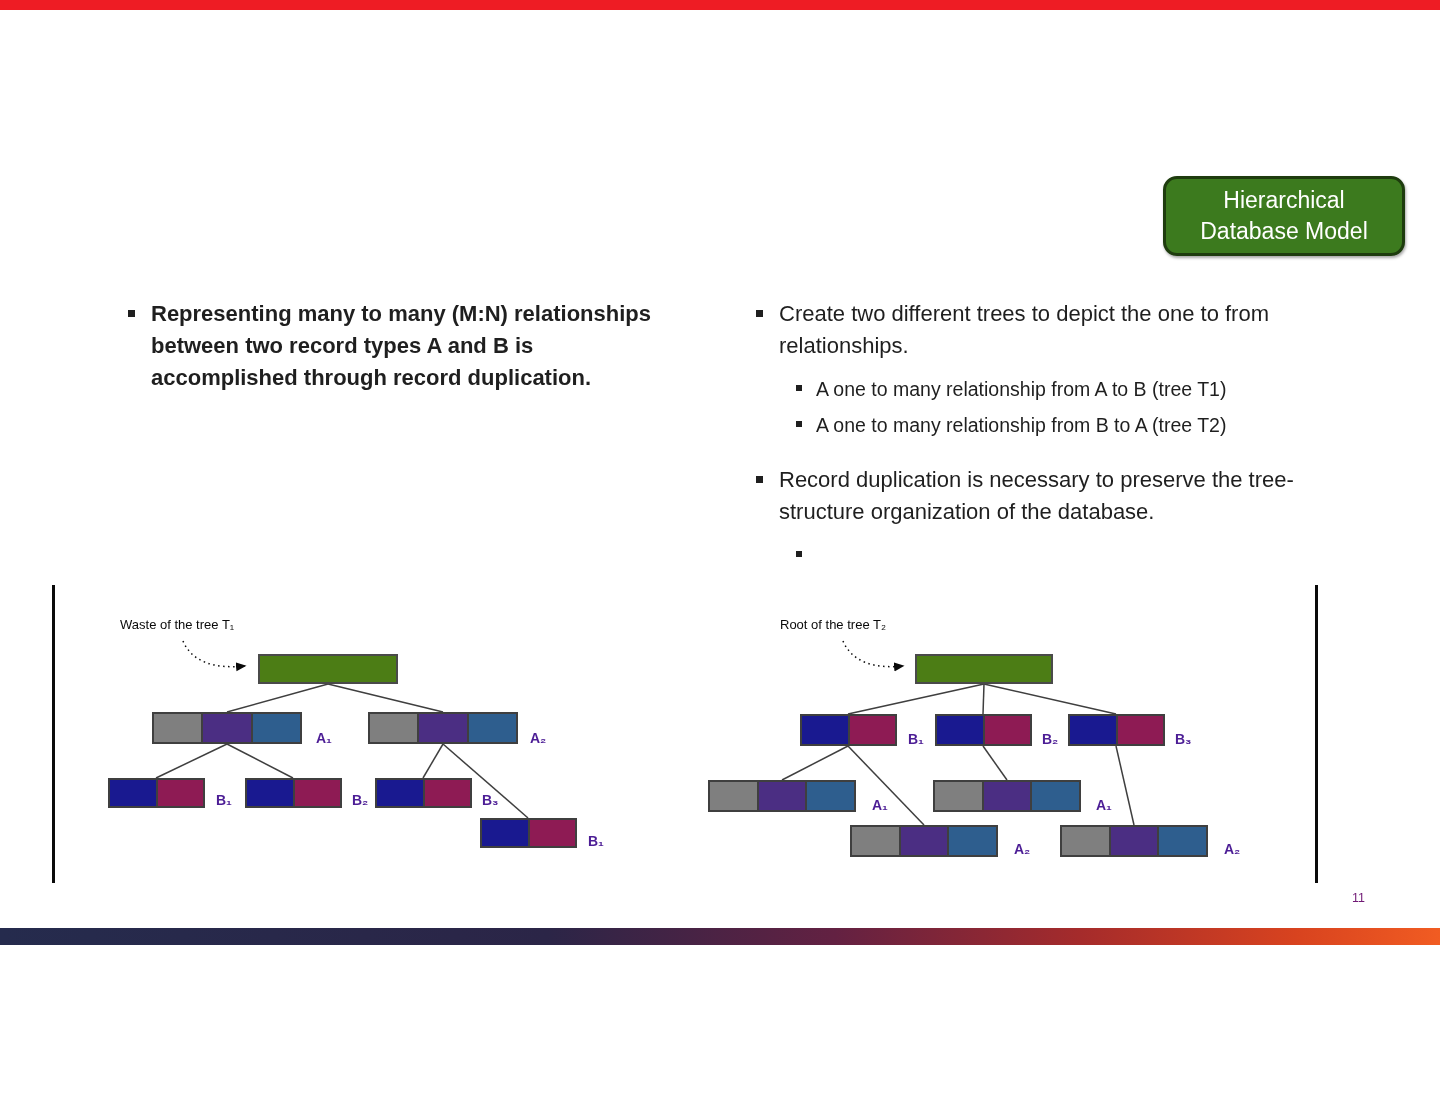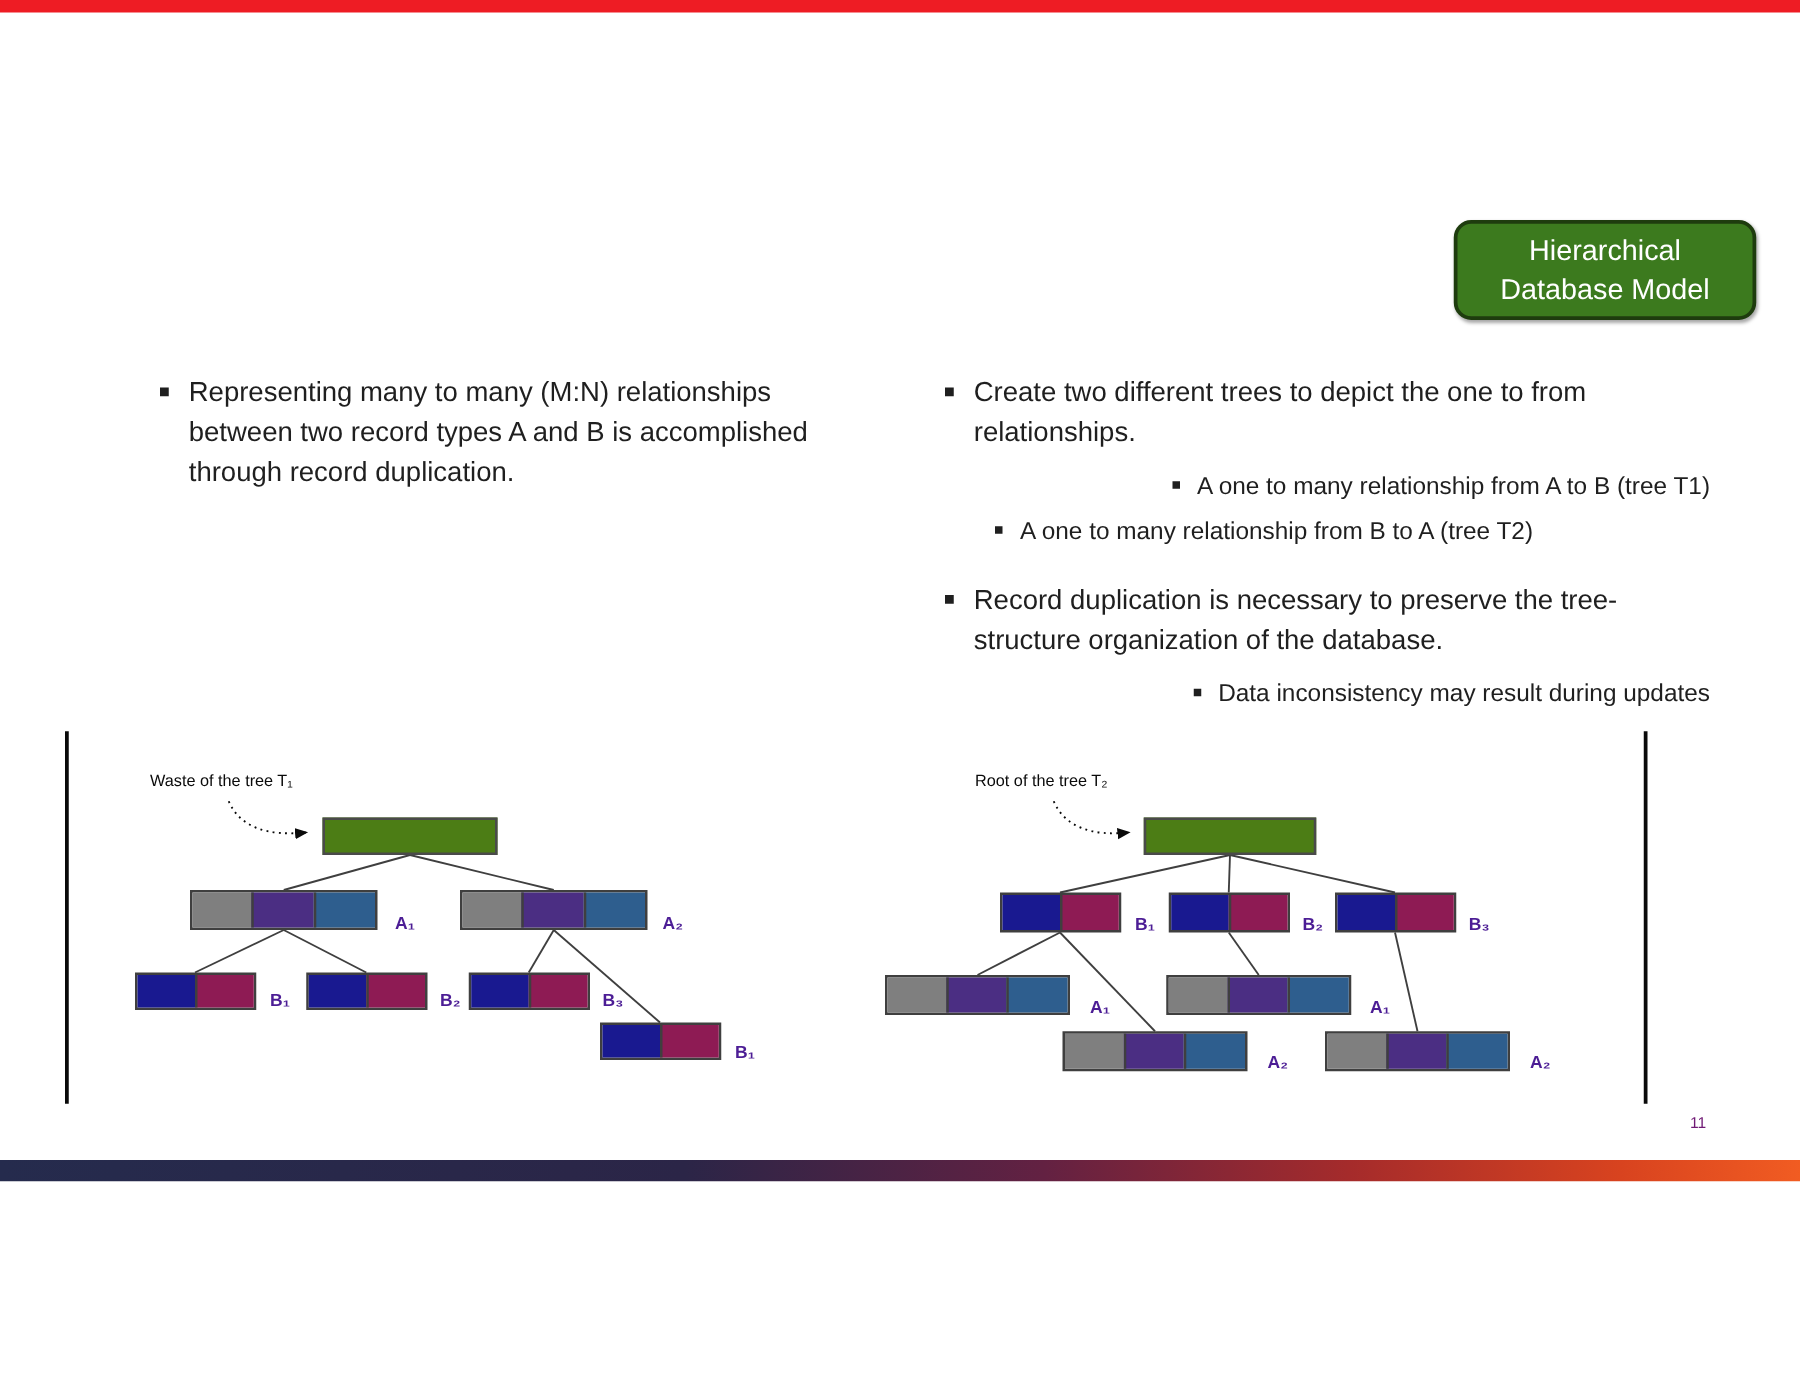--- a/index.html
+++ b/index.html
@@ -12,28 +12,28 @@
     position:absolute;left:78px;top:216px;margin:0;font-size:42px;font-weight:400;
     color:#e0532c;letter-spacing:0.5px;white-space:nowrap;
   }
   .badge{
     position:absolute;left:1163px;top:176px;width:242px;height:80px;box-sizing:border-box;
     background:#3c7a1e;border:3px solid #1e3c0e;border-radius:14px;
     display:flex;flex-direction:column;align-items:center;justify-content:center;
     color:#ffffff;font-size:23px;line-height:31px;box-shadow:1px 2px 3px rgba(0,0,0,0.35);
   }
   .col{position:absolute;}
-  .col-left{left:128px;top:298px;width:530px;}
+  .col-left{left:128px;top:298px;width:530px;font-weight:bold;}
   .col-right{left:756px;top:298px;width:612px;}
   .b{display:flex;align-items:flex-start;}
   .b .mk{flex:none;width:7px;height:7px;background:#1f1f1f;margin:12px 16px 0 0;}
   .b.main{font-size:22px;line-height:32px;}
   .b.sub{font-size:19.5px;line-height:26px;margin-left:40px;}
   .b.sub .mk{width:6px;height:6px;margin:9px 14px 0 0;}
-  .mt14{margin-top:14px;justify-content:flex-end;}
+  .mt14{margin-top:14px;}
   .mt10{margin-top:10px;}
   .mt26{margin-top:26px;}
   .vbar{position:absolute;top:585px;width:3px;height:298px;background:#0a0a0a;}
   .lines{position:absolute;left:0;top:0;width:1440px;height:1113px;pointer-events:none;}
   .rootlabel{position:absolute;font-size:13px;color:#0a0a0a;white-space:nowrap;}
   .rootnode{position:absolute;height:30px;box-sizing:border-box;background:#4c7d15;border:2px solid #4a4a4a;}
   .node{position:absolute;display:flex;box-sizing:border-box;border:2px solid #3f3f3f;}
   .seg3{width:150px;height:32px;}
   .seg2{width:97px;}
   .h30{height:30px;}
@@ -84,21 +84,20 @@
     <div class="b sub mt10">
       <span class="mk"></span>
       <span>A one to many relationship from B to A (tree T2)</span>
     </div>
     <div class="b main mt26">
       <span class="mk"></span>
       <span>Record duplication is necessary to preserve the tree- structure organization of the database.</span>
     </div>
     <div class="b sub mt14">
       <span class="mk"></span>
-      <span>Data inconsistency may result during updates</span>
     </div>
   </div>
 
   <svg class="lines" viewBox="0 0 1440 1113">
     <defs>
       <marker id="ah" markerWidth="8" markerHeight="8" refX="6" refY="3" orient="auto">
         <path d="M0,0 L7,3 L0,6 Z" fill="#0a0a0a"></path>
       </marker>
     </defs>
     <g stroke="#3f3f3f" stroke-width="1.5">

